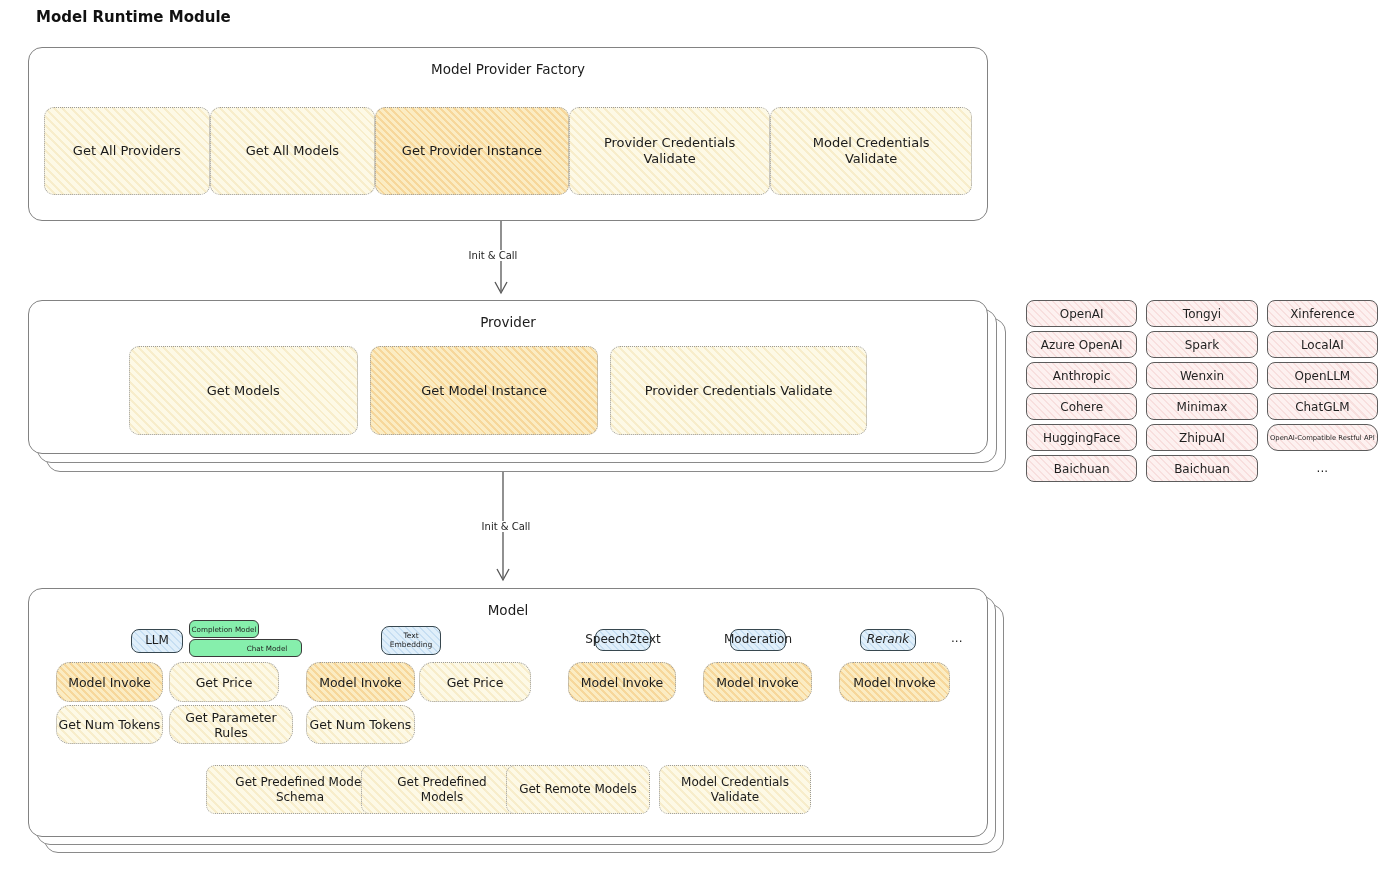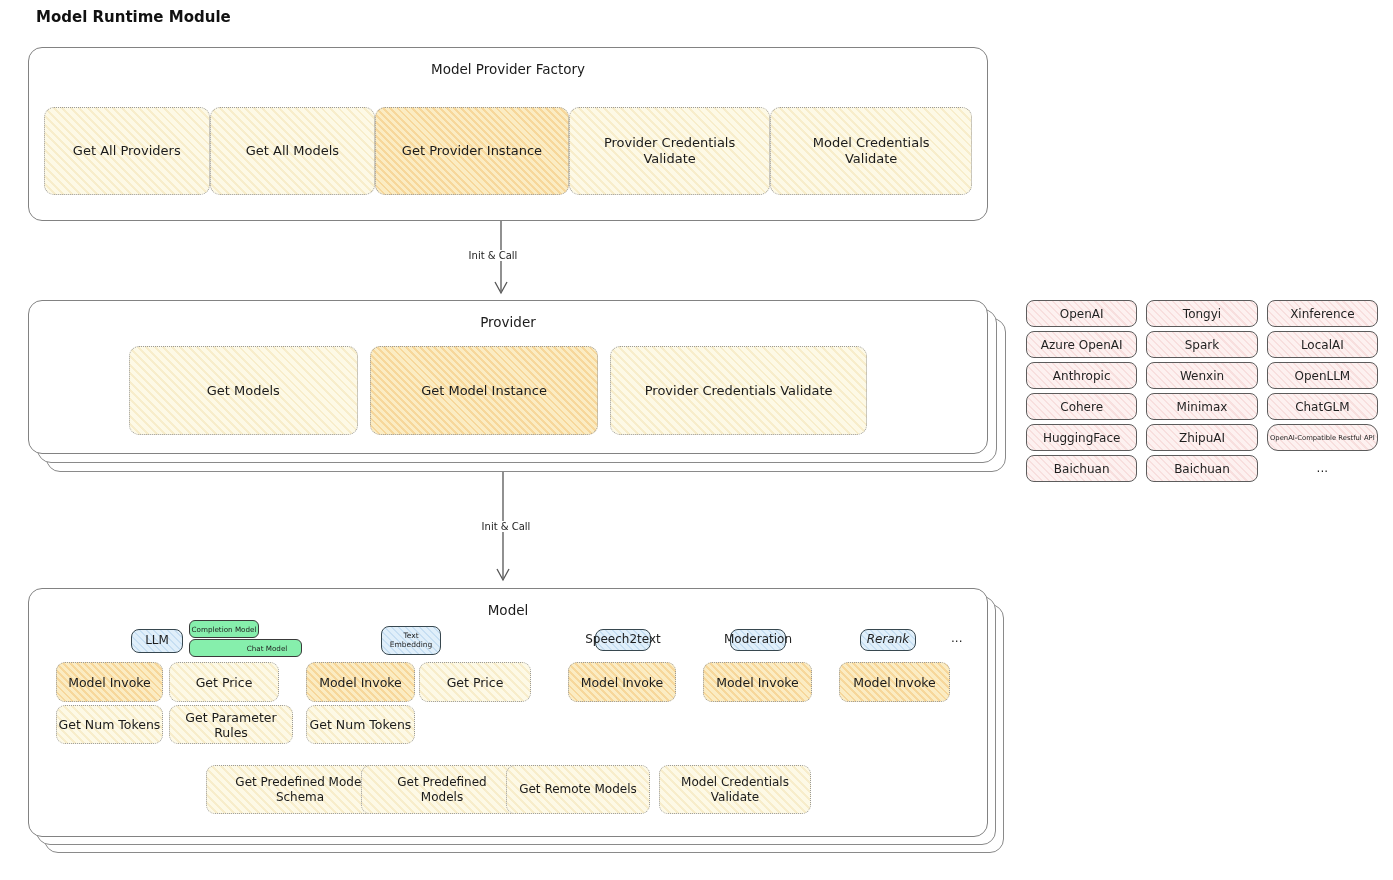--- a/index.html
+++ b/index.html
@@ -45,21 +45,21 @@
          display:grid;grid-template-columns:repeat(3,1fr);column-gap:9px;row-gap:4px;}
   .chips .pinkchip{height:25px;}
   .chips .small{font-size:6.8px;border-radius:11px;}
   .chips .plain{background:none;border:none;font-size:12px;}
 
   .arrow{position:absolute;}
   .arrow-label{position:absolute;font-size:10px;color:#222;text-align:center;background:#fff;padding:0 3px;}
 
   .dots{position:absolute;font-size:12px;color:#222;}
 
-  .op{font-size:12.5px;border-radius:9px;}
+  .op{font-size:12.5px;border-radius:14px;}
   .op2{font-size:12px;border-radius:9px;}
 </style>
 </head>
 <body>
 
 <div class="stage">
 
   <div class="page-title">Model Runtime Module</div>
 
   <div class="container" style="left:28px;top:47px;width:958px;height:172px;">

